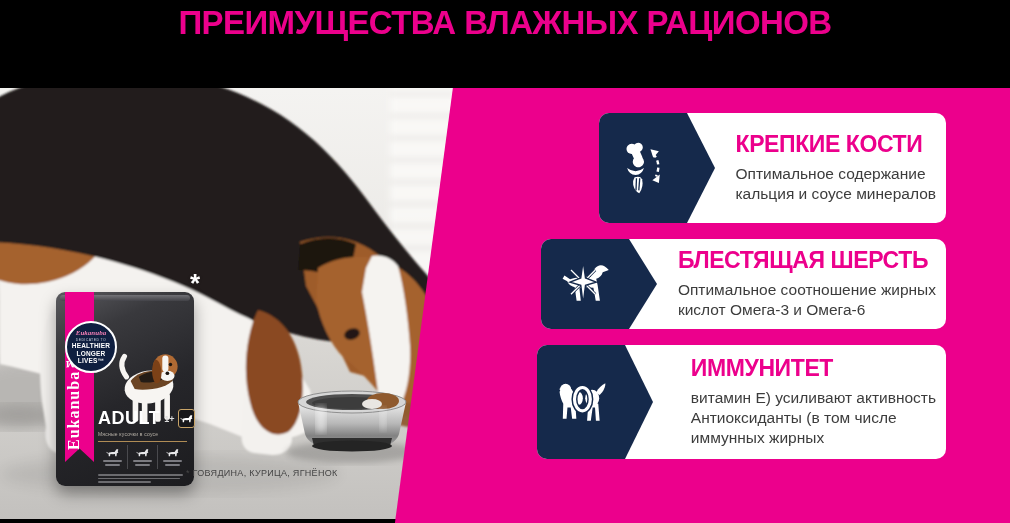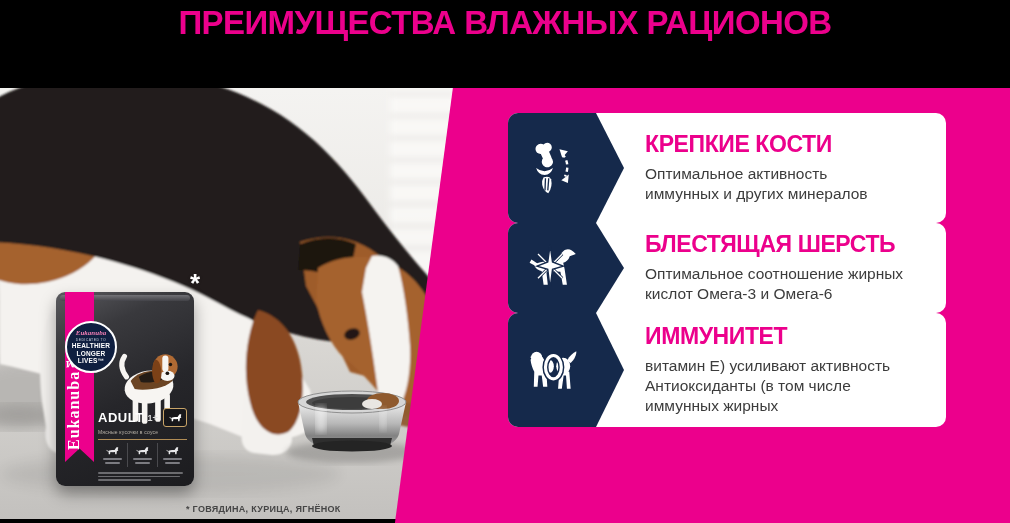--- a/index.html
+++ b/index.html
@@ -11,26 +11,26 @@
   .slide-title{margin:0;padding-top:5px;text-align:center;color:#EC008C;
                font-size:33px;font-weight:800;letter-spacing:-0.6px;line-height:1.1;
                text-transform:uppercase;}
 
   
   .photo-area{position:absolute;left:0;top:72px;width:1010px;height:447px;overflow:hidden;}
 
   
   .pink-panel{position:absolute;left:0;top:72px;width:1010px;height:451px;background:#EC008C;
               clip-path:polygon(45.05% 0, 100% 0, 100% 100%, 39.1% 100%);}
-  .cards{position:absolute;left:508px;top:41px;width:438px;display:flex;flex-direction:column;}
+  .cards{position:absolute;left:508px;top:41px;width:438px;display:flex;flex-direction:column;gap:16px;align-items:flex-end;}
   .card{position:relative;background:#fff;border-radius:10px;overflow:hidden;
         display:flex;flex-direction:column;justify-content:center;}
   .card:nth-child(1){height:110px;}
   .card:nth-child(2){height:90px;}
-  .card:nth-child(3){height:114px;}
+  .card:nth-child(3){height:114px;padding-left:17px;}
   .chev{position:absolute;left:0;top:0;height:100%;width:116px;}
   .chev svg.plate{position:absolute;left:0;top:0;width:100%;height:100%;}
   .chev svg.bicon{position:absolute;left:16px;top:50%;transform:translateY(-50%);}
   .card-text{margin-left:137px;padding-right:10px;}
   .card-title{margin:0;font-size:23px;font-weight:800;color:#EC008C;line-height:1.08;
               letter-spacing:-0.4px;text-transform:uppercase;}
   .card-title span{display:block;}
   .card-body{margin:7px 0 0 0;font-size:15.5px;color:#3c3c3c;line-height:1.3;}
   .card-body span{display:block;}
 
@@ -50,41 +50,41 @@
          background:#0f1f40;border:2px solid #fff;box-sizing:border-box;
          display:flex;flex-direction:column;align-items:center;justify-content:center;
          text-align:center;color:#fff;z-index:3;}
   .badge .b-brand{color:#f07eb4;font-size:7px;font-weight:700;font-style:italic;
                   font-family:"Liberation Serif","DejaVu Serif",serif;}
   .badge .b-sub{font-size:3.5px;letter-spacing:.4px;color:#c9cfdb;margin-top:1px;}
   .badge .b-big{font-size:6.5px;font-weight:800;line-height:1.2;letter-spacing:.2px;}
   .pouch-dog{position:absolute;right:4px;top:46px;}
   .pouch-info{position:absolute;left:42px;right:7px;top:116px;}
   .adult-row{display:flex;align-items:center;gap:4px;}
-  .adult{color:#fff;font-size:13px;font-weight:800;letter-spacing:.5px;}
+  .adult{color:#fff;font-size:18px;font-weight:800;letter-spacing:.5px;}
   .age{color:#ddd;font-size:9px;font-weight:700;}
   .gold-chip{margin-left:auto;width:22px;height:17px;border:1px solid #c8a468;border-radius:3px;
              display:flex;align-items:center;justify-content:center;background:#17171a;}
   .pouch-desc{color:#b9b3a9;font-size:5px;margin-top:2px;letter-spacing:.2px;}
   .gold-line{height:1px;background:#b08c55;margin:4px 0 3px 0;}
   .icon-row{display:flex;}
   .icon-cell{flex:1;display:flex;flex-direction:column;align-items:center;gap:2px;
              padding:2px 2px 3px 2px;border-left:1px solid #4a4a4e;}
   .icon-cell:first-child{border-left:none;}
   .tiny-bar{height:2px;background:#9a9aa0;border-radius:1px;opacity:.75;}
   .tb-a{width:78%;} .tb-b{width:62%;}
   .fineprint{margin-top:5px;}
   .fineprint div{height:1.5px;background:#8b8b90;opacity:.7;border-radius:1px;margin-bottom:2px;}
   .fp1{width:96%;} .fp2{width:92%;} .fp3{width:60%;}
 
   
   .asterisk-note{position:absolute;left:190px;top:268px;color:#fff;font-size:26px;font-weight:700;
                  text-shadow:0 0 3px rgba(0,0,0,.25);z-index:4;}
-  .footnote{position:absolute;left:186px;top:468px;color:#454545;font-size:9px;font-weight:700;
-            letter-spacing:.3px;z-index:4;text-transform:uppercase;margin-top:36px;}
+  .footnote{position:absolute;left:186px;top:468px;color:#454545;font-size:9px;font-weight:400;
+            letter-spacing:.3px;z-index:4;text-transform:uppercase;}
 </style>
 </head>
 <body>
 
 <div class="stage">
 
   <svg width="0" height="0" style="position:absolute" aria-hidden="true">
     <defs>
       <symbol id="mini-dog" viewBox="0 0 36 26">
         <path d="M3 11 L8 14 C12 12 19 11.5 23 12 L27 6 C28.5 4.8 31 5 32 6.2 L30.5 10 L32 13 L28.5 15 L27.5 22 L24.5 22 L24 16.5 L19 17 L13 16.5 L12 22 L9 22 L8.5 15.5 C5.5 15 3.8 13.5 3 11 Z"></path>
@@ -212,22 +212,22 @@
             <polygon points="38,10 47,12 41,19" fill="#fff"></polygon>
             <polygon points="40,43 48,37 47,46" fill="#fff"></polygon>
           </svg>
         </div>
         <div class="card-text">
           <h2 class="card-title">
             <span>КРЕПКИЕ КОСТИ</span>
             <span></span>
           </h2>
           <p class="card-body">
-            <span>Оптимальное активность</span>
-            <span>иммунных и других минералов</span>
+            <span>Оптимальное содержание</span>
+            <span>кальция и соусе минералов</span>
           </p>
         </div>
       </section>
 
       <section class="card">
         <div class="chev">
           <svg class="plate" viewBox="0 0 116 110" preserveAspectRatio="none">
             <polygon points="0,0 88,0 116,55 88,110 0,110" fill="#15294B"></polygon>
           </svg>
           <svg class="bicon" width="56" height="56" viewBox="0 0 60 60">

